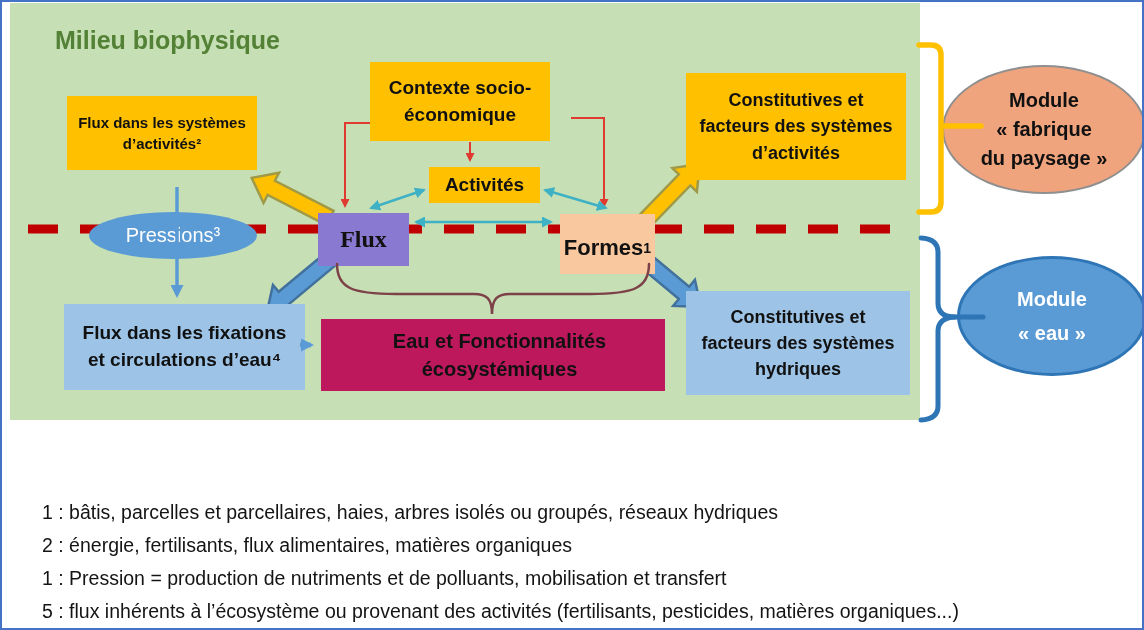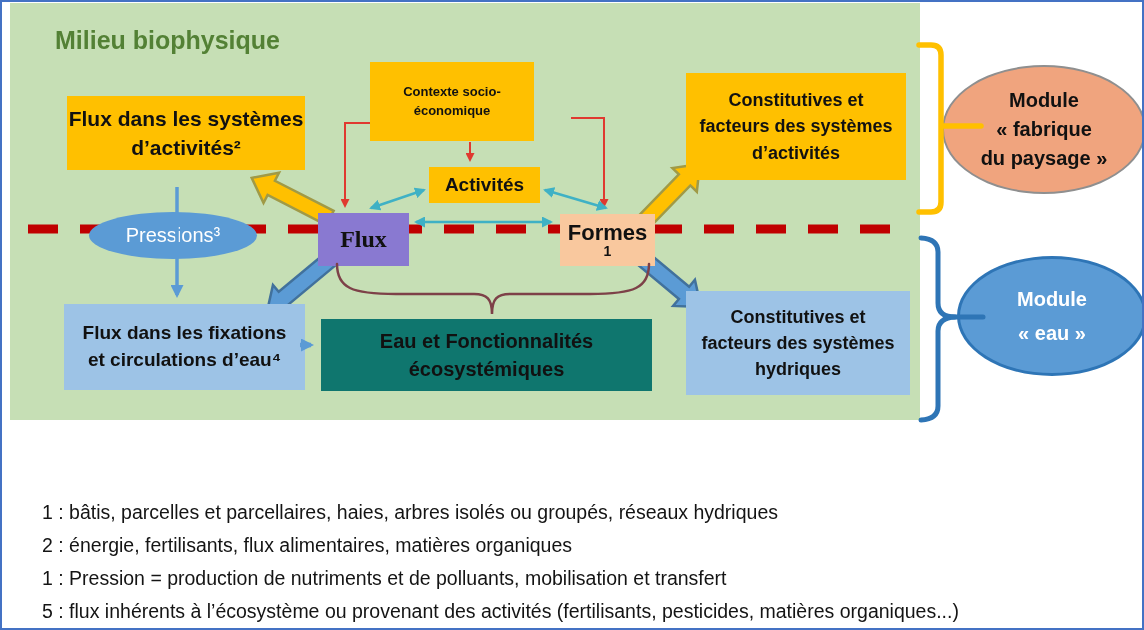--- a/index.html
+++ b/index.html
@@ -11,45 +11,45 @@
   .panel{position:absolute;left:10px;top:3px;width:910px;height:417px;background:#c6dfb5;z-index:0;}
   .title{
     position:absolute;left:55px;top:26px;font-size:25px;font-weight:bold;color:#538135;z-index:4;
   }
   .box{
     position:absolute;display:flex;align-items:center;justify-content:center;
     text-align:center;font-weight:bold;color:#111;white-space:pre-line;z-index:2;
   }
   .yellow{background:#ffc000;}
   .blue-mid{background:#9dc3e6;}
-  .blue-pale{background:#0f766e;}
+  .blue-pale{background:#be185d;padding-left:13px;}
   .purple{background:#8979d1;}
   .peach{background:#f9c89e;}
   .ellipse{
     position:absolute;display:flex;align-items:center;justify-content:center;flex-direction:column;
     text-align:center;font-weight:bold;border-radius:50%;white-space:pre-line;z-index:2;
   }
   .pressions{
     left:89px;top:212px;width:168px;height:47px;background:#5b9bd5;color:#ffffff;
     font-weight:normal;font-size:20px;
   }
   .mod-fabrique{
     left:942px;top:65px;width:200px;height:125px;background:#f0a47e;border:2px solid #8f8f8f;
     color:#111;font-size:20px;line-height:1.45;
   }
   .mod-eau{
     left:957px;top:256px;width:184px;height:114px;background:#5b9bd5;border:3px solid #2e75b6;
     color:#ffffff;font-size:20px;line-height:1.7;
   }
-  .b1{left:67px;top:96px;width:238px;height:74px;font-size:21px;line-height:1.4;}
-  .b2{left:370px;top:62px;width:164px;height:79px;font-size:13px;line-height:1.4;}
+  .b1{left:67px;top:96px;width:190px;height:74px;font-size:15px;line-height:1.4;}
+  .b2{left:370px;top:62px;width:180px;height:79px;font-size:19px;line-height:1.4;}
   .b3{left:429px;top:167px;width:111px;height:36px;font-size:19px;}
   .b4{left:686px;top:73px;width:220px;height:107px;font-size:18px;line-height:1.45;}
   .b5{left:318px;top:213px;width:91px;height:53px;font-size:24px;font-family:Liberation Serif, serif;}
-  .b6{left:560px;top:214px;width:95px;height:52px;font-size:22px;flex-direction:column;line-height:1.0;padding-top:0;}
+  .b6{left:560px;top:214px;width:95px;height:52px;font-size:22px;flex-direction:row;line-height:1.0;padding-top:8px;}
   .b6 .foot{font-size:14px;line-height:1.0;}
   .b7{left:64px;top:304px;width:241px;height:86px;font-size:19px;line-height:1.4;}
   .b8{left:321px;top:319px;width:331px;height:72px;font-size:20px;line-height:1.4;}
   .b9{left:686px;top:291px;width:224px;height:104px;font-size:18px;line-height:1.45;}
   .legend{
     position:absolute;left:42px;top:496px;width:1080px;font-size:19.5px;color:#141414;
     line-height:33px;z-index:4;
   }
   svg.layer{position:absolute;left:0;top:0;z-index:1;}
   svg.layer.over{z-index:3;}

